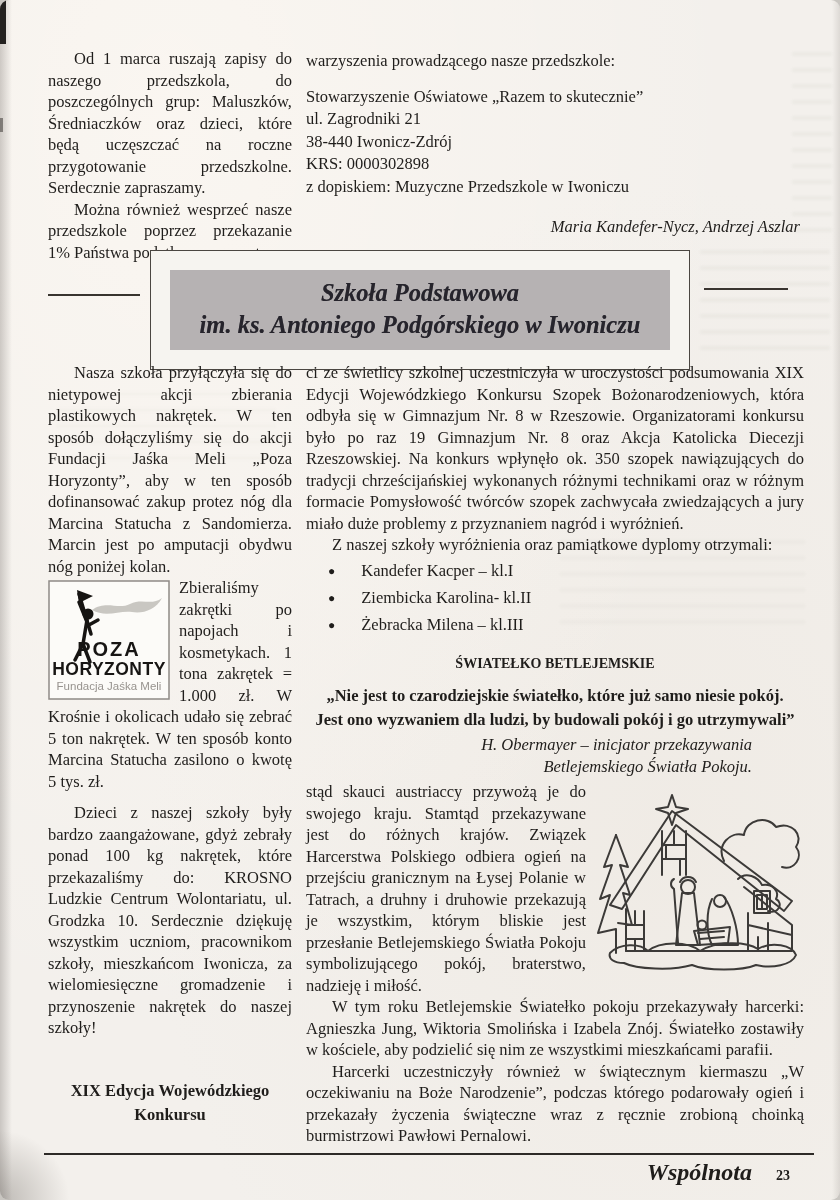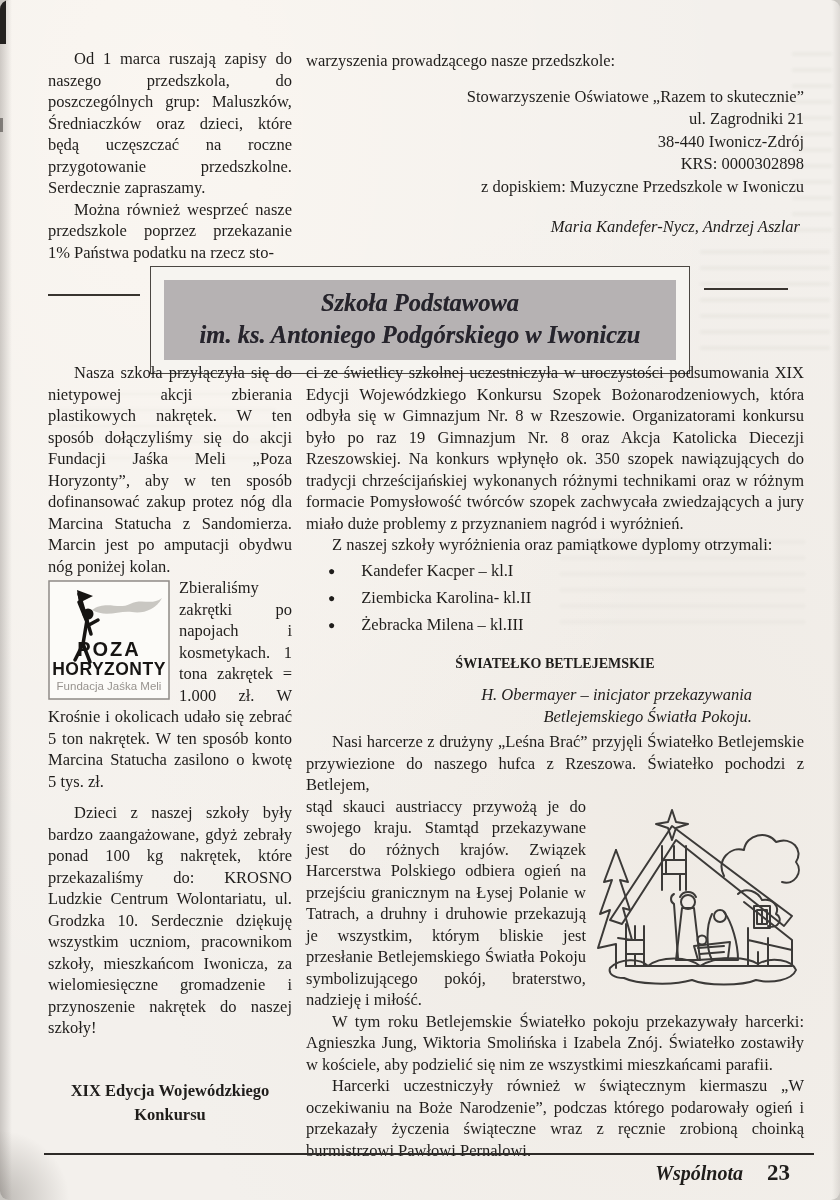--- a/index.html
+++ b/index.html
@@ -34,30 +34,30 @@
   .ghost.g2{left:700px;top:250px;width:130px;height:105px;}
   .ghost.g3{left:560px;top:540px;width:245px;height:85px;opacity:.22;}
   .ghost.g4{left:56px;top:392px;width:220px;height:70px;opacity:.16;}
 
   
   .top-row{position:absolute;left:48px;top:48px;right:36px;display:flex;}
   .top-left{width:244px;text-align:justify;}
   .top-left p{margin:0;text-indent:26px;}
   .top-right{flex:1;padding-left:14px;}
   .intro-line{margin:2px 0 14px 0;}
-  .address{text-align:right;}
+  .address{text-align:left;}
   .address div{margin:1px 0;}
   .signature{text-align:right;font-style:italic;margin-top:19px;padding-right:4px;}
 
   
   .banner-wrap{position:absolute;left:0;top:250px;width:840px;height:96px;}
   .banner-line{position:absolute;height:0;border-top:2px solid #38342f;}
   .banner-line.left{left:48px;width:92px;top:44px;}
   .banner-line.right{right:52px;width:84px;top:38px;}
-  .banner{position:absolute;left:150px;right:150px;top:16px;border:1.5px solid #4a4641;background:#f6f4f0;padding:13px;}
+  .banner{position:absolute;left:150px;right:150px;top:0;border:1.5px solid #4a4641;background:#f6f4f0;padding:19px;}
   .banner-inner{background:#b6b2b3;text-align:center;padding:7px 4px 9px 4px;}
   .banner-inner div{font-weight:bold;font-style:italic;font-size:24.5px;line-height:32px;color:#26242c;
     text-shadow:0 0 .6px rgba(38,36,44,.6);}
 
   
   .columns{position:absolute;left:48px;top:362px;right:36px;display:flex;}
   .col-left{width:244px;}
   .col-right{flex:1;padding-left:14px;}
   .h-center{font-weight:bold;text-align:center;margin:0;}
   .h-center div{line-height:24px;}
@@ -71,22 +71,22 @@
   .bullet-row{display:flex;align-items:baseline;padding-left:22px;line-height:26px;}
   .bullet-glyph{font-size:12px;margin-right:26px;position:relative;top:-1px;}
   .rh{margin:14px 0 10px 0;font-size:14px;}
   .quote{font-weight:bold;text-align:center;margin:2px 0 0 0;line-height:24px;}
   .attribution{font-style:italic;text-align:right;padding-right:52px;margin:2px 0 4px 0;}
   .nativity-box{float:right;width:208px;height:190px;margin:2px 0 2px 10px;}
 
   
   .footer-rule{position:absolute;left:44px;right:26px;top:1153px;border-top:2.5px solid #2d2a27;}
   .footer{position:absolute;right:50px;top:1162px;display:flex;align-items:baseline;gap:24px;}
-  .footer .mag{font-weight:bold;font-style:italic;font-size:20px;}
-  .footer .num{font-weight:bold;font-size:23px;text-align:right;}
+  .footer .mag{font-weight:bold;font-style:italic;font-size:24px;}
+  .footer .num{font-weight:bold;font-size:14px;text-align:right;}
 
   svg text{font-family:"Liberation Sans", sans-serif;}
 </style>
 </head>
 <body>
 
 <div class="page">
 
   <div class="edge-left"></div>
   <div class="edge-right"></div>
@@ -178,26 +178,29 @@
           <span>Ziembicka Karolina- kl.II</span>
         </div>
         <div class="bullet-row">
           <span class="bullet-glyph">●</span>
           <span>Żebracka Milena – kl.III</span>
         </div>
       </div>
 
       <div class="h-center rh">ŚWIATEŁKO BETLEJEMSKIE</div>
 
+      <div class="quote">
+        <div>„Nie jest to czarodziejskie światełko, które już samo niesie pokój.</div>
+        <div>Jest ono wyzwaniem dla ludzi, by budowali pokój i go utrzymywali”</div>
+      </div>
       <div class="attribution">
         <div>H. Obermayer – inicjator przekazywania</div>
         <div>Betlejemskiego Światła Pokoju.</div>
       </div>
 
-      <p class="body indent">Nasi harcerze z drużyny „Leśna Brać” przyjęli Światełko Betlejemskie przywiezione do naszego hufca z Rzeszowa. Światełko pochodzi z Betlejem,</p>
 
       <div class="nativity-box">
         <svg width="208" height="190" viewBox="0 0 208 190">
           <g fill="none" stroke="#3c3a38" stroke-width="2" stroke-linejoin="round" stroke-linecap="round">
 
             <path d="M128,78 C120,62 134,48 148,52 C150,36 172,32 180,44 C196,38 208,52 200,64 C208,74 198,88 186,84"></path>
 
             <path d="M20,52 L8,84 L16,82 L4,116 L14,112 L2,150 L20,146 L20,170"></path>
             <path d="M20,52 L32,84 L24,82 L34,112 L27,110 L36,142 L22,140"></path>
 

